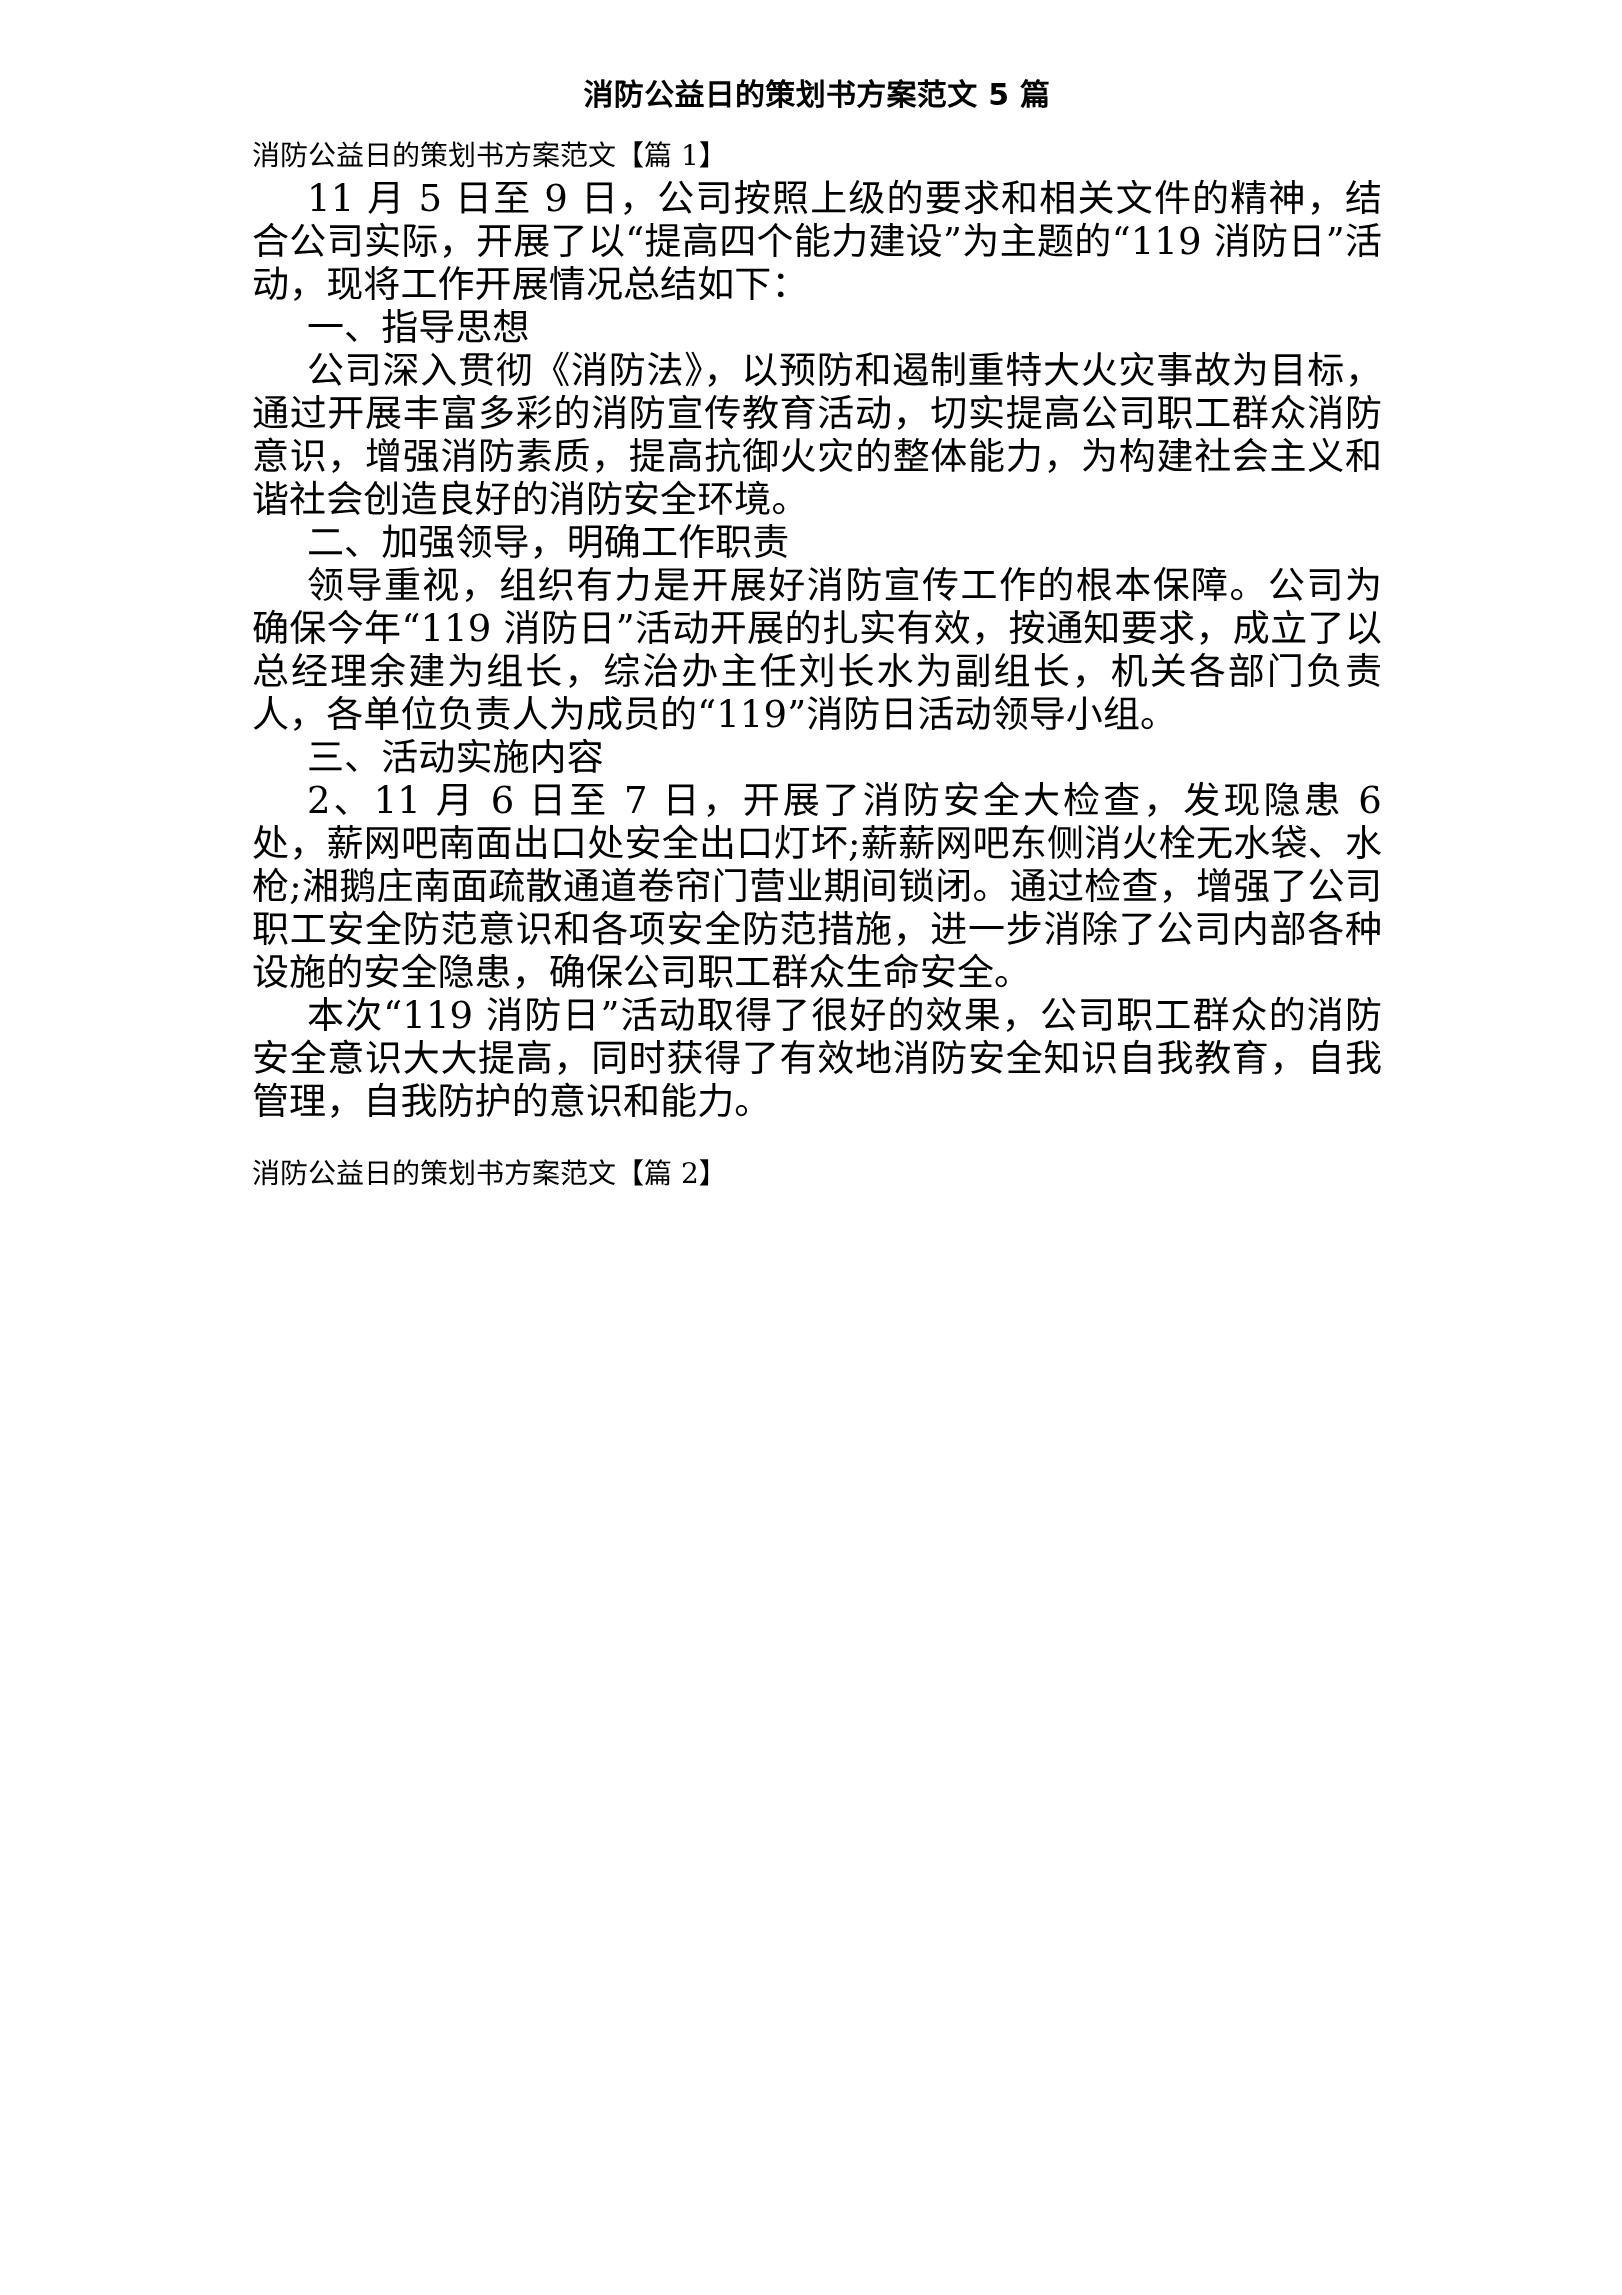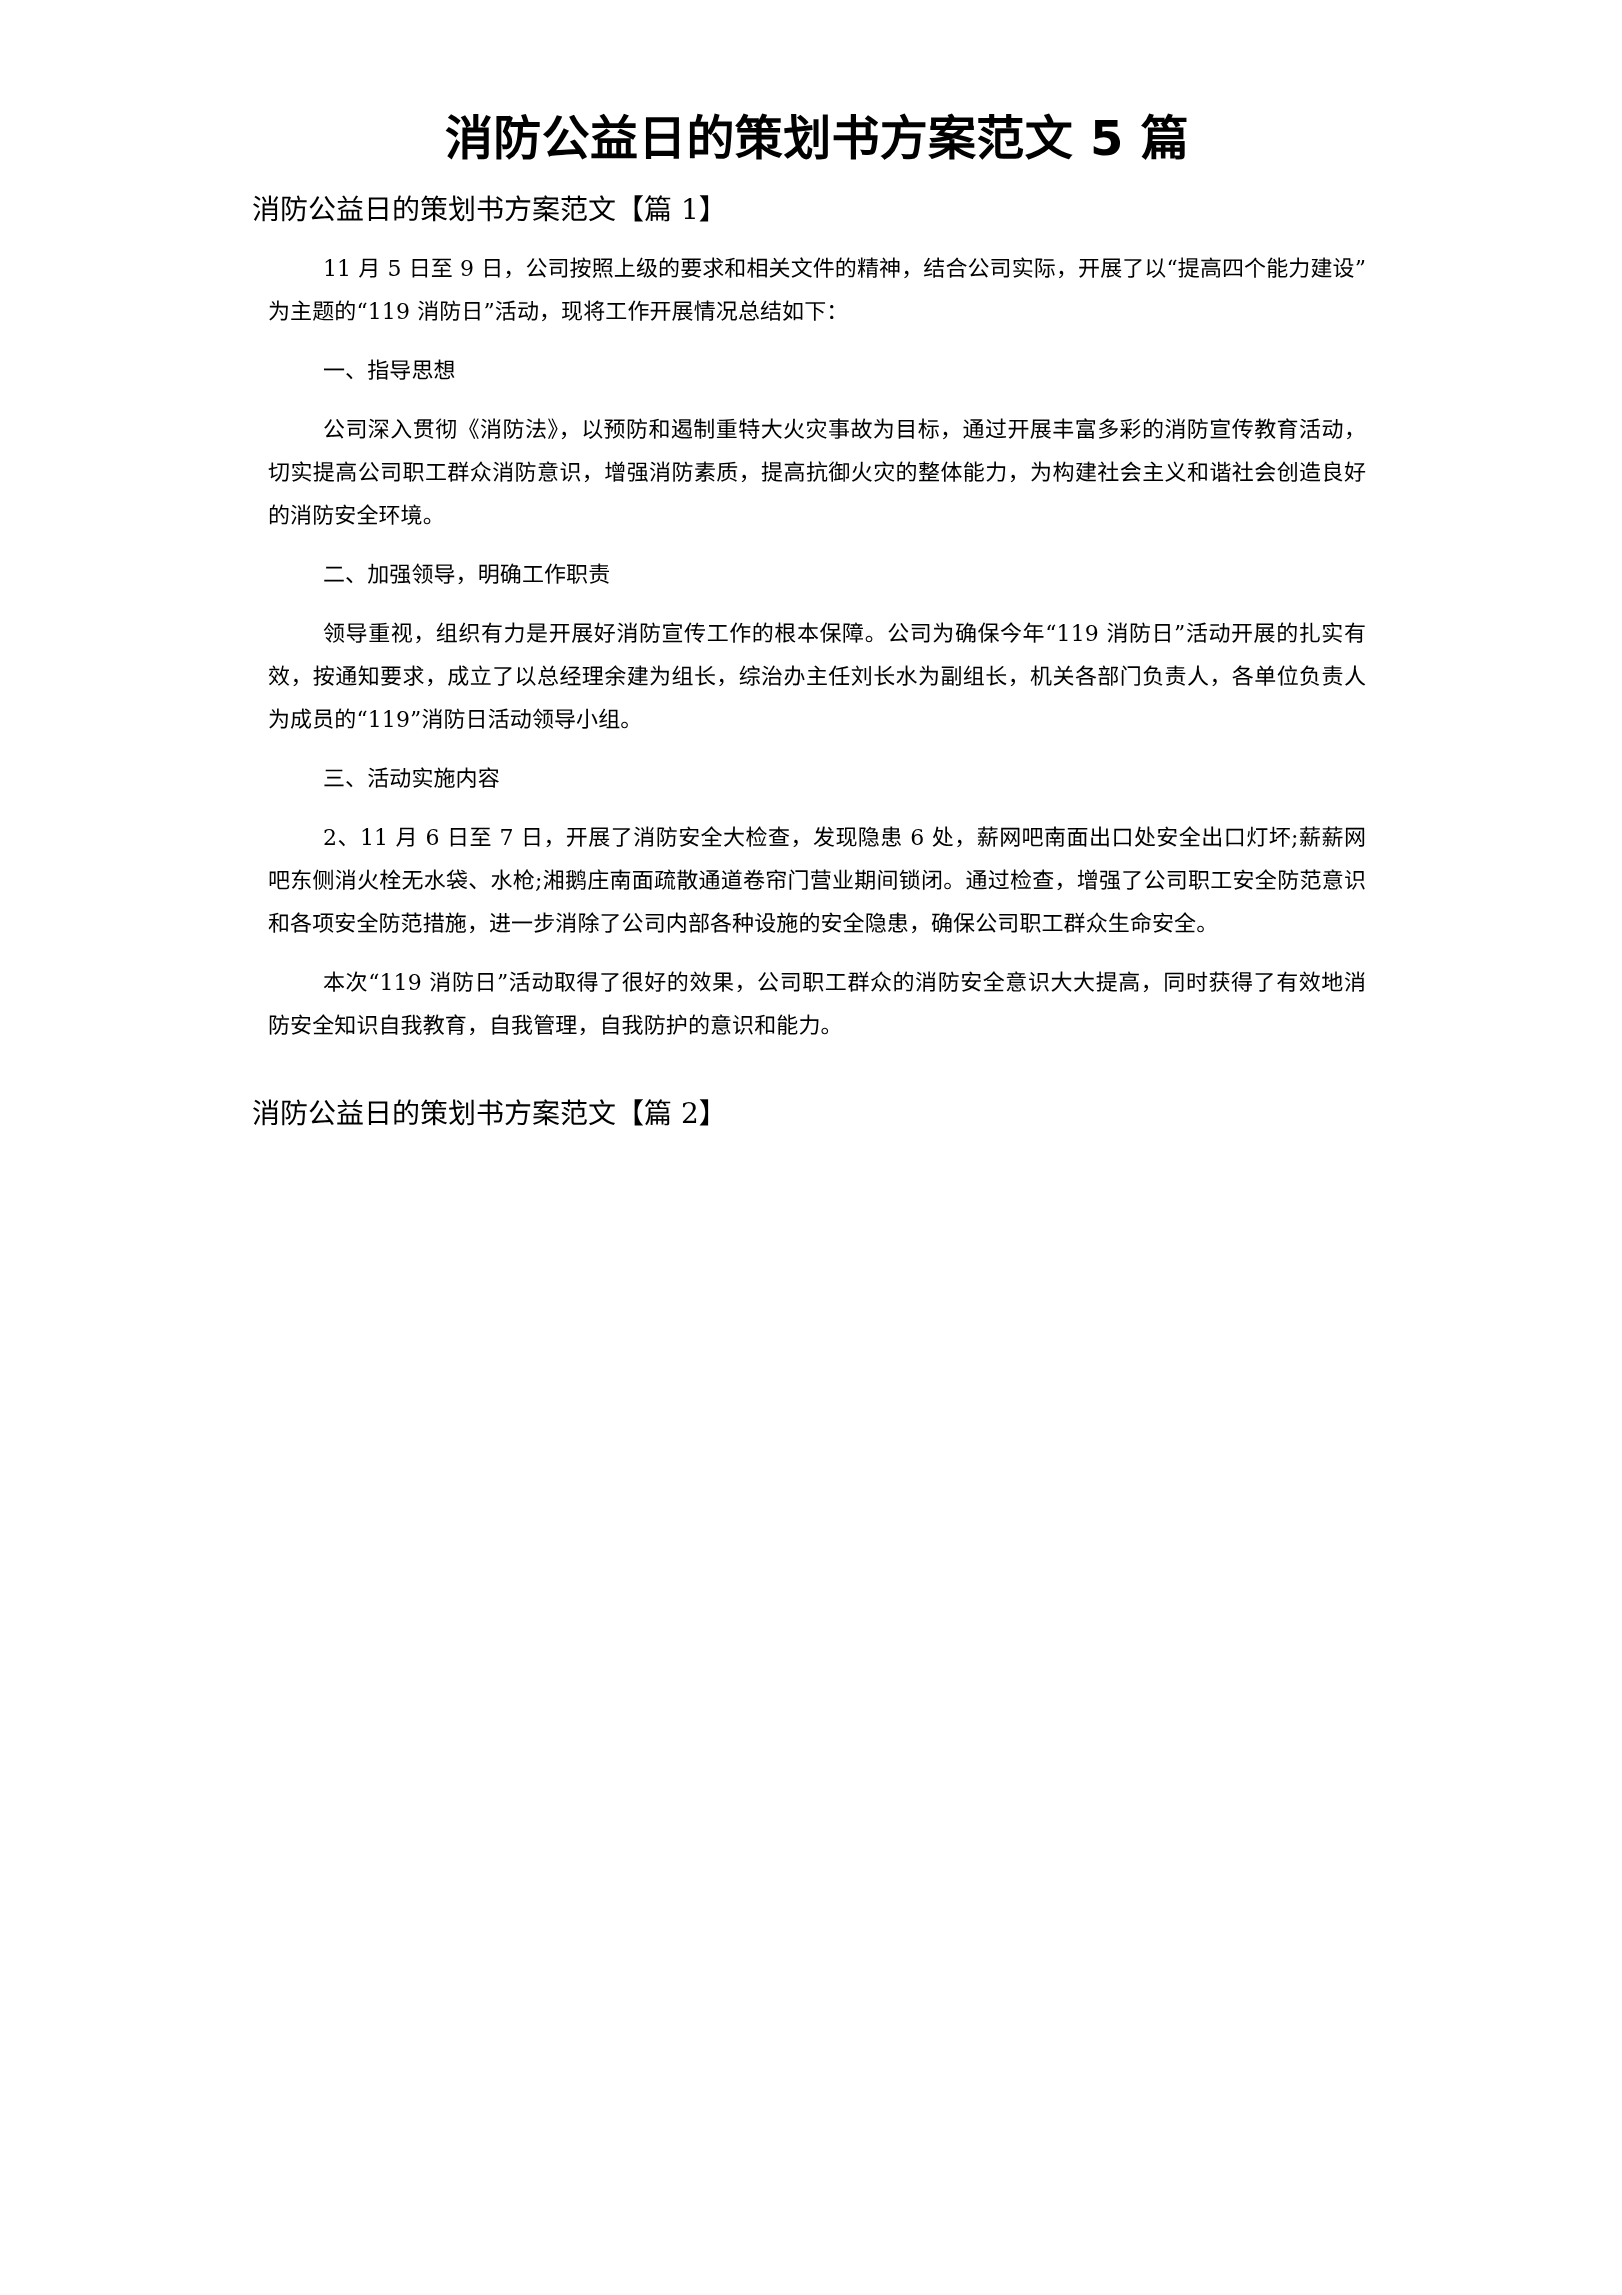--- a/index.html
+++ b/index.html
@@ -24,43 +24,43 @@
   .content {
     position: absolute;
     left: 252px;
     top: 0;
     width: 1130px;
   }
 
   .doc-title {
     font-family: "DejaVu Sans", "Liberation Sans", sans-serif;
     font-weight: bold;
-    font-size: 48px;
+    font-size: 30px;
     line-height: 1.18;
     text-align: center;
     letter-spacing: 0.3px;
     margin: 0;
-    padding-top: 110px;
+    padding-top: 77px;
     white-space: nowrap;
   }
 
   .sub-head {
     font-family: "DejaVu Serif", "Liberation Serif", serif;
     font-size: 28px;
     line-height: 43px;
     margin: 0;
     padding-top: 21.6px;
     text-align: left;
   }
 
   .para {
     font-family: "DejaVu Serif", "Liberation Serif", serif;
-    font-size: 22px;
+    font-size: 37px;
     line-height: 43px;
-    margin: 16px;
+    margin: 0;
     text-align: justify;
     text-justify: inter-character;
     text-align-last: left;
     word-break: break-all;
     letter-spacing: 0.1px;
   }
 
   .para.indent {
     text-indent: 55px;
   }

